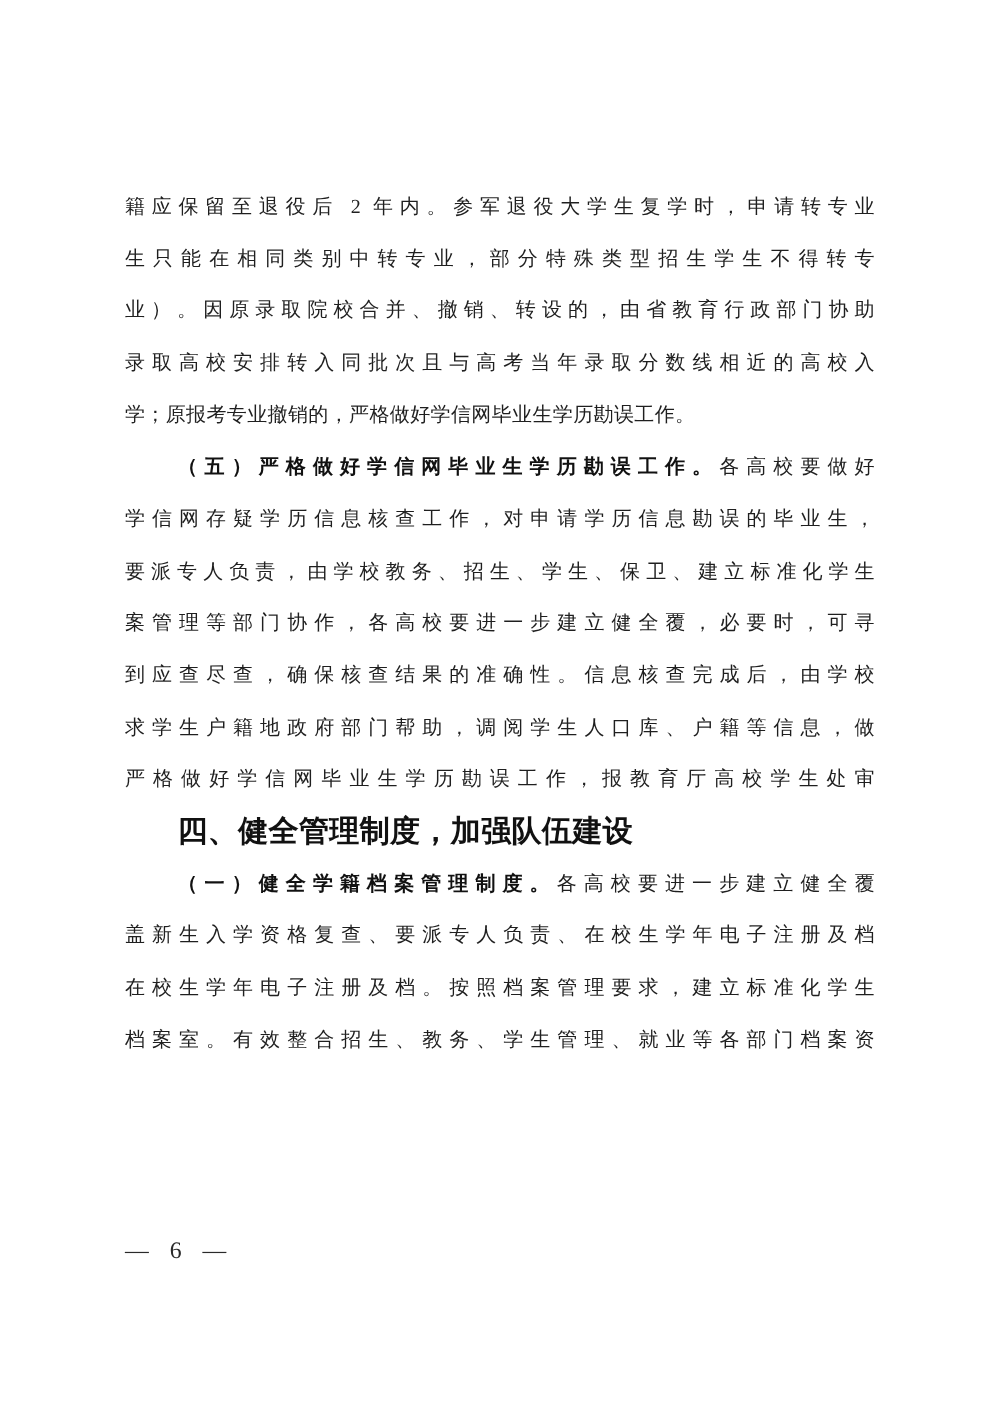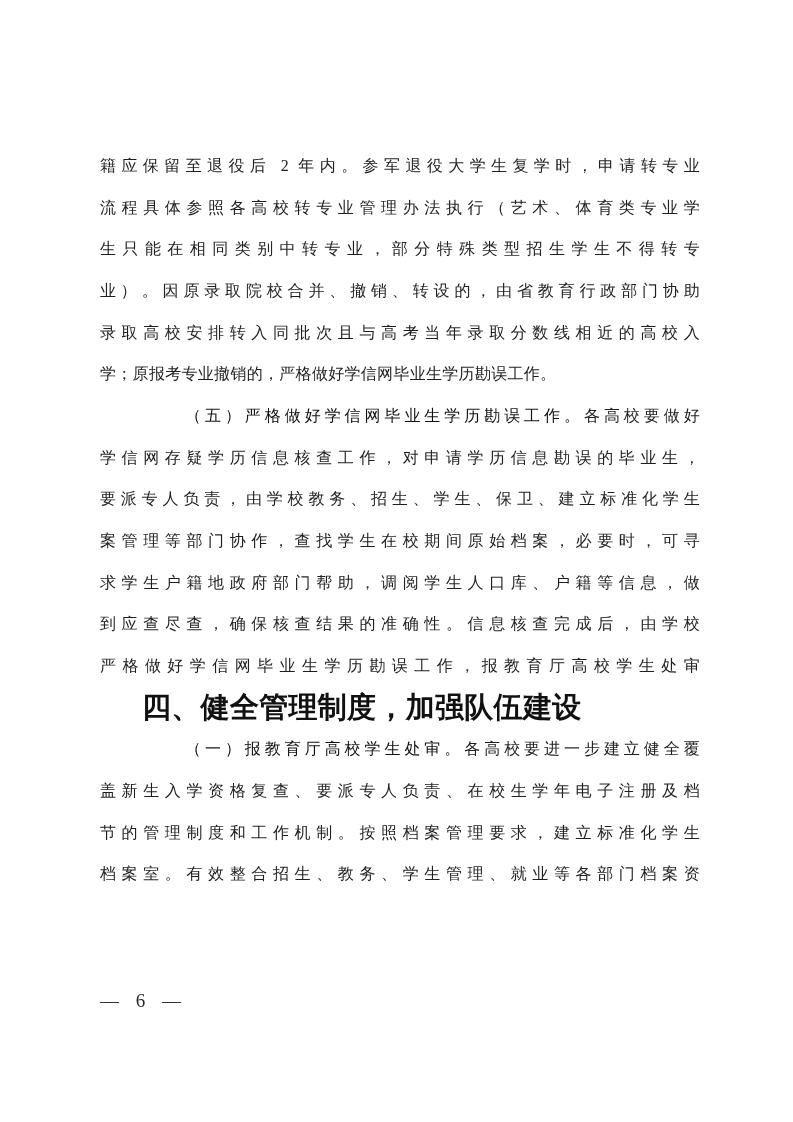--- a/index.html
+++ b/index.html
@@ -34,57 +34,55 @@
     text-align: justify;
     text-align-last: justify;
     text-justify: inter-character;
   }
   .line.indent {
     padding-left: 42px;
   }
   .line.heading {
     font-family: "Liberation Sans", sans-serif;
     font-weight: bold;
-    font-size: 29px;
+    font-size: 24px;
     color: #111111;
   }
   .seg-bold {
-    font-weight: normal;
+    font-weight: bold;
     color: #111111;
-    margin-left: 43px;
   }
   .page-number {
     position: absolute;
     left: 100px;
     top: 989px;
     font-size: 19px;
     line-height: 24px;
     color: #2a2a2a;
     font-family: "Liberation Serif", serif;
     letter-spacing: 6px;
   }
 </style>
 </head>
 <body>
 
 <div class="page">
   <div class="doc-body">
       <div class="line just"><span>籍应保留至退役后 2 年内。参军退役大学生复学时，申请转专业</span></div>
-      <div class="line just"><span>流程具体参照各高校转专业管理办法执行（艺术、体育类专业学</span></div>
       <div class="line just"><span>生只能在相同类别中转专业，部分特殊类型招生学生不得转专</span></div>
       <div class="line just"><span>业）。因原录取院校合并、撤销、转设的，由省教育行政部门协助</span></div>
       <div class="line just"><span>录取高校安排转入同批次且与高考当年录取分数线相近的高校入</span></div>
       <div class="line"><span>学；原报考专业撤销的，严格做好学信网毕业生学历勘误工作。</span></div>
       <div class="line just indent"><span class="seg-bold">（五）严格做好学信网毕业生学历勘误工作。</span><span>各高校要做好</span></div>
       <div class="line just"><span>学信网存疑学历信息核查工作，对申请学历信息勘误的毕业生，</span></div>
       <div class="line just"><span>要派专人负责，由学校教务、招生、学生、保卫、建立标准化学生</span></div>
-      <div class="line just"><span>案管理等部门协作，查找学生在校期间原始档案，必要时，可寻</span></div>
+      <div class="line just"><span>案管理等部门协作，各高校要进一步建立健全覆，必要时，可寻</span></div>
+      <div class="line just"><span>到应查尽查，确保核查结果的准确性。信息核查完成后，由学校</span></div>
       <div class="line just"><span>求学生户籍地政府部门帮助，调阅学生人口库、户籍等信息，做</span></div>
-      <div class="line just"><span>到应查尽查，确保核查结果的准确性。信息核查完成后，由学校</span></div>
       <div class="line just"><span>严格做好学信网毕业生学历勘误工作，报教育厅高校学生处审</span></div>
       <div class="line heading indent"><span>四、健全管理制度，加强队伍建设</span></div>
-      <div class="line just indent"><span class="seg-bold">（一）报教育厅高校学生处审。</span><span>各高校要进一步建立健全覆</span></div>
+      <div class="line just indent"><span class="seg-bold">（一）健全学籍档案管理制度。</span><span>各高校要进一步建立健全覆</span></div>
       <div class="line just"><span>盖新生入学资格复查、要派专人负责、在校生学年电子注册及档</span></div>
-      <div class="line just"><span>节的管理制度和工作机制。按照档案管理要求，建立标准化学生</span></div>
+      <div class="line just"><span>在校生学年电子注册及档。按照档案管理要求，建立标准化学生</span></div>
       <div class="line just"><span>档案室。有效整合招生、教务、学生管理、就业等各部门档案资</span></div>
     </div>
   <div class="page-number">— 6 —</div>
 </div>
 
 </body></html>

